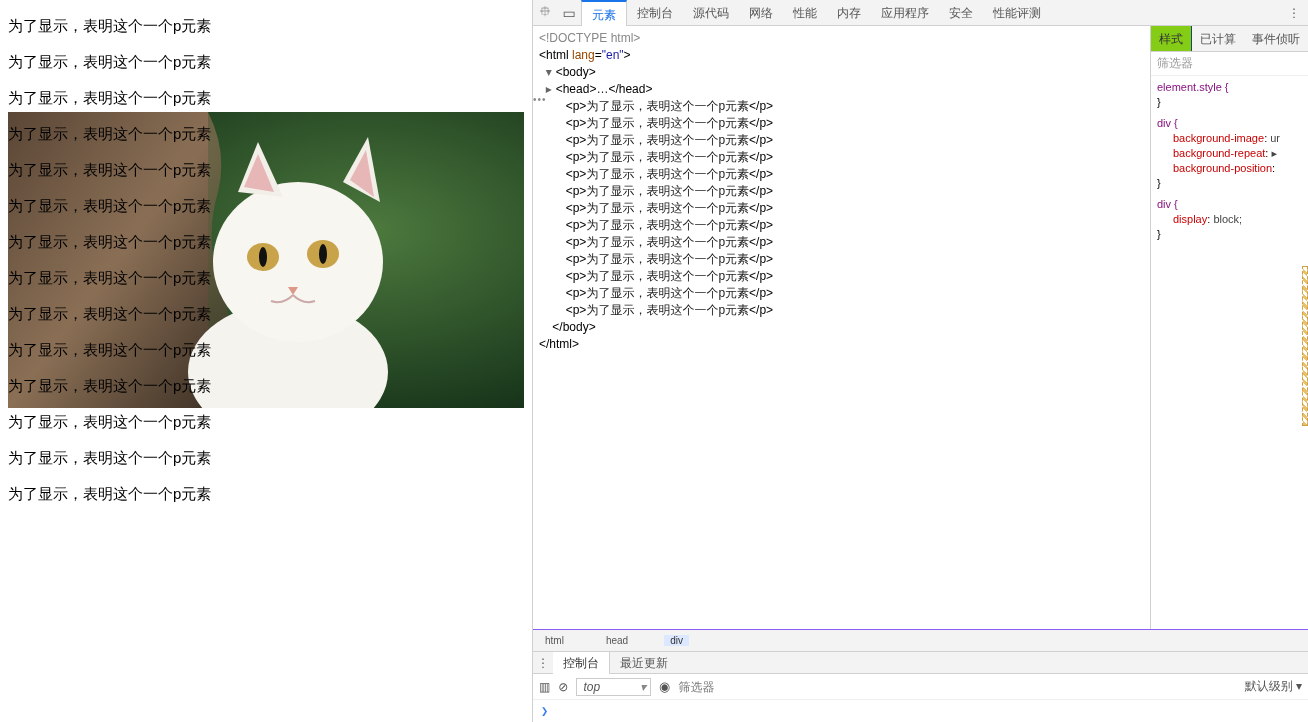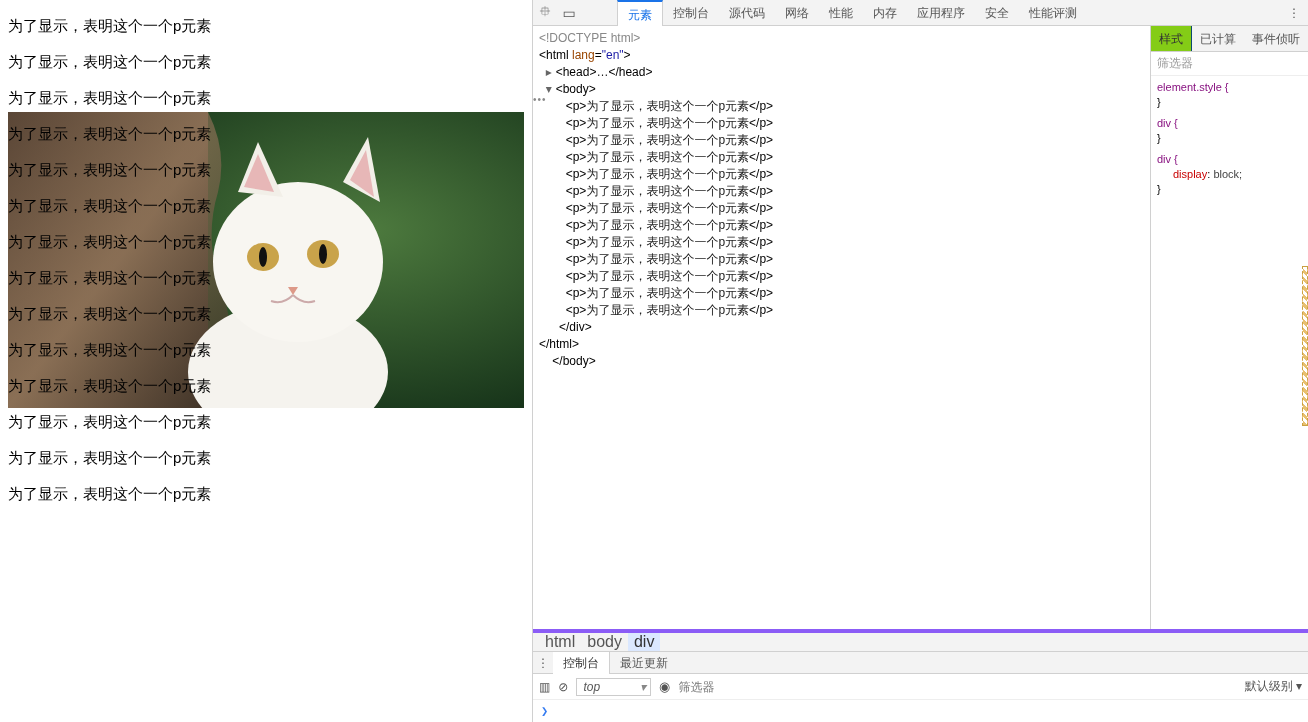--- a/index.html
+++ b/index.html
@@ -12,21 +12,21 @@
   position: absolute; left: 8px; top: 112px; width: 516px; height: 296px;
   z-index: -1; overflow: hidden; border: 0;
 }
 .cat-bg svg { width: 100%; height: 100%; }
 
 
 .devtools { flex: 1; display: flex; flex-direction: column; border-left: 1px solid #d0d0d0; background: #fff; min-width: 0;}
 .devtools-tabs { display: flex; align-items: center; height: 26px; border-bottom: 1px solid #d0d0d0; background: #f3f3f3; }
 .devtools-tabs .picker, .devtools-tabs .dock { width: 24px; text-align: center; color: #555; font-size: 14px; }
 .devtools-tabs .tab { padding: 0 10px; height: 26px; line-height: 26px; color: #555; cursor: default; }
-.devtools-tabs .tab.active { background: #fff; border-top: 2px solid #1a73e8; border-right: 1px solid #d0d0d0; border-left: 1px solid #d0d0d0; color: #1a73e8; margin-left: 36px; }
+.devtools-tabs .tab.active { background: #fff; border-top: 2px solid #1a73e8; border-right: 1px solid #d0d0d0; border-left: 1px solid #d0d0d0; color: #1a73e8; }
 .devtools-tabs .more { margin-left: auto; padding: 0 8px; color: #555; }
 
 .devtools-body { flex: 1; display: flex; min-height: 0; }
 .dom-pane { flex: 1; overflow: auto; font-family: Menlo, Consolas, monospace; font-size: 12px; padding: 4px 6px; position: relative; }
 .dom-line { white-space: pre; line-height: 17px; }
 .t-gray { color: #888; }
 .t-tag { color: #000000; }
 .t-attr { color: #994500; }
 .t-val { color: #1a1aa6; }
 .t-text { color: #222; }
@@ -41,21 +41,21 @@
 .styles-tabs .stab.active { background: #84cc16; border-right: 1px solid #0c4a6e; color: #333; }
 .filter-row { padding: 3px 6px; border-bottom: 1px solid #eee; color: #999; font-size: 12px; }
 .styles-body { flex: 1; padding: 4px 6px; font-family: Menlo, Consolas, monospace; font-size: 11px; line-height: 15px; overflow: hidden; position: relative;}
 .rule { margin-bottom: 6px; }
 .rule .sel { color: #881280; }
 .rule .prop { color: #c80000; padding-left: 16px; }
 .rule .propv { color: #444; }
 .hatched { position: absolute; right: 0; top: 190px; width: 6px; height: 160px;
   background: repeating-linear-gradient(45deg,#e8c070,#e8c070 3px,#fff 3px,#fff 6px); border:1px dashed #caa040;}
 
-.breadcrumb { height: 22px; border-top: 4px solid #8b5cf6; background: #f3f3f3; display: flex; align-items: center; padding: 0 6px; font-size: 16px; color: #555; }
+.breadcrumb { height: 22px; border-top: 1px solid #8b5cf6; background: #f3f3f3; display: flex; align-items: center; padding: 0 6px; font-size: 10px; color: #555; gap: 30px; }
 .breadcrumb span { padding: 0 6px; }
 .breadcrumb span.sel { background: #dbe8ff; color: #333; }
 
 .drawer { border-top: 1px solid #d0d0d0; background: #fff; }
 .drawer-tabs { display: flex; height: 22px; background: #f3f3f3; border-bottom: 1px solid #d0d0d0; align-items: center; }
 .drawer-tabs .kebab { width: 20px; text-align: center; color: #555; }
 .drawer-tabs .dtab { padding: 0 10px; line-height: 22px; color: #555; }
 .drawer-tabs .dtab.active { background: #fff; color: #333; border-right: 1px solid #d0d0d0; }
 .console-toolbar { display: flex; align-items: center; height: 26px; border-bottom: 1px solid #eee; padding: 0 6px; gap: 8px; color: #555; }
 .console-toolbar .ctx { border: 1px solid #ccc; padding: 1px 50px 1px 6px; font-size: 12px; color: #555; background: #fff; position: relative; font-style: italic; }
@@ -140,73 +140,77 @@
         <div class="tab">性能评测</div>
       </div>
     <div class="more">⋮</div>
   </div>
 
   <div class="devtools-body">
     <div class="dom-pane">
       <div class="dots">•••</div>
       <div class="dom-line"><span class="t-gray">&lt;!DOCTYPE html&gt;</span></div>
       <div class="dom-line"><span class="t-tag">&lt;html </span><span class="t-attr">lang</span>=<span class="t-val">"en"</span><span class="t-tag">&gt;</span></div>
+      <div class="dom-line">  <span class="caret">▾</span><span class="t-tag">&lt;body&gt;</span></div>
       <div class="dom-line">  <span class="caret">▸</span><span class="t-tag">&lt;head&gt;</span><span class="t-text">…</span><span class="t-tag">&lt;/head&gt;</span></div>
-      <div class="dom-line">  <span class="caret">▾</span><span class="t-tag">&lt;body&gt;</span></div>
       <div id="dom-ps">
           <div class="dom-line">        <span class="t-tag">&lt;p&gt;</span><span class="t-text">为了显示，表明这个一个p元素</span><span class="t-tag">&lt;/p&gt;</span></div>
           <div class="dom-line">        <span class="t-tag">&lt;p&gt;</span><span class="t-text">为了显示，表明这个一个p元素</span><span class="t-tag">&lt;/p&gt;</span></div>
           <div class="dom-line">        <span class="t-tag">&lt;p&gt;</span><span class="t-text">为了显示，表明这个一个p元素</span><span class="t-tag">&lt;/p&gt;</span></div>
           <div class="dom-line">        <span class="t-tag">&lt;p&gt;</span><span class="t-text">为了显示，表明这个一个p元素</span><span class="t-tag">&lt;/p&gt;</span></div>
           <div class="dom-line">        <span class="t-tag">&lt;p&gt;</span><span class="t-text">为了显示，表明这个一个p元素</span><span class="t-tag">&lt;/p&gt;</span></div>
           <div class="dom-line">        <span class="t-tag">&lt;p&gt;</span><span class="t-text">为了显示，表明这个一个p元素</span><span class="t-tag">&lt;/p&gt;</span></div>
           <div class="dom-line">        <span class="t-tag">&lt;p&gt;</span><span class="t-text">为了显示，表明这个一个p元素</span><span class="t-tag">&lt;/p&gt;</span></div>
           <div class="dom-line">        <span class="t-tag">&lt;p&gt;</span><span class="t-text">为了显示，表明这个一个p元素</span><span class="t-tag">&lt;/p&gt;</span></div>
           <div class="dom-line">        <span class="t-tag">&lt;p&gt;</span><span class="t-text">为了显示，表明这个一个p元素</span><span class="t-tag">&lt;/p&gt;</span></div>
           <div class="dom-line">        <span class="t-tag">&lt;p&gt;</span><span class="t-text">为了显示，表明这个一个p元素</span><span class="t-tag">&lt;/p&gt;</span></div>
           <div class="dom-line">        <span class="t-tag">&lt;p&gt;</span><span class="t-text">为了显示，表明这个一个p元素</span><span class="t-tag">&lt;/p&gt;</span></div>
           <div class="dom-line">        <span class="t-tag">&lt;p&gt;</span><span class="t-text">为了显示，表明这个一个p元素</span><span class="t-tag">&lt;/p&gt;</span></div>
           <div class="dom-line">        <span class="t-tag">&lt;p&gt;</span><span class="t-text">为了显示，表明这个一个p元素</span><span class="t-tag">&lt;/p&gt;</span></div>
         </div>
-      <div class="dom-line">      <span class="t-tag">&lt;/div&gt;</span></div>
+      <div class="dom-line">    <span class="t-tag">&lt;/body&gt;</span></div>
       <div class="dom-line"><span class="t-tag">&lt;/html&gt;</span></div>
-      <div class="dom-line">    <span class="t-tag">&lt;/body&gt;</span></div>
     </div>
 
     <div class="styles-pane">
       <div class="styles-tabs" id="styles-tabs">
           <div class="stab active">样式</div>
           <div class="stab">已计算</div>
           <div class="stab">事件侦听</div>
         </div>
       <div class="filter-row">筛选器</div>
       <div class="styles-body">
         <div class="rule">
           <div><span class="sel">element.style {</span></div>
           <div>}</div>
         </div>
         <div class="rule">
           <div><span class="sel">div {</span></div>
+          <div id="r2props">
+              <div><span class="prop">background-image</span>: <span class="propv">ur</span></div>
+              <div><span class="prop">background-repeat</span>: <span class="propv">▸</span></div>
+              <div><span class="prop">background-position</span>: <span class="propv"></span></div>
+            </div>
           <div>}</div>
         </div>
         <div class="rule ua">
           <div><span class="sel">div {</span></div>
           <div id="r3props">
               <div><span class="prop">display</span>: <span class="propv">block;</span></div>
             </div>
           <div>}</div>
         </div>
         <div class="hatched"></div>
       </div>
     </div>
   </div>
 
   <div class="breadcrumb" id="bc">
       <span>html</span>
-      <span>body</span>
+      <span>head</span>
       <span class="sel">div</span>
     </div>
 
   <div class="drawer">
     <div class="drawer-tabs">
       <div class="kebab">⋮</div>
       <div id="drawer-tabs" style="display:flex">
           <div class="dtab active">控制台</div>
           <div class="dtab">最近更新</div>
         </div>

